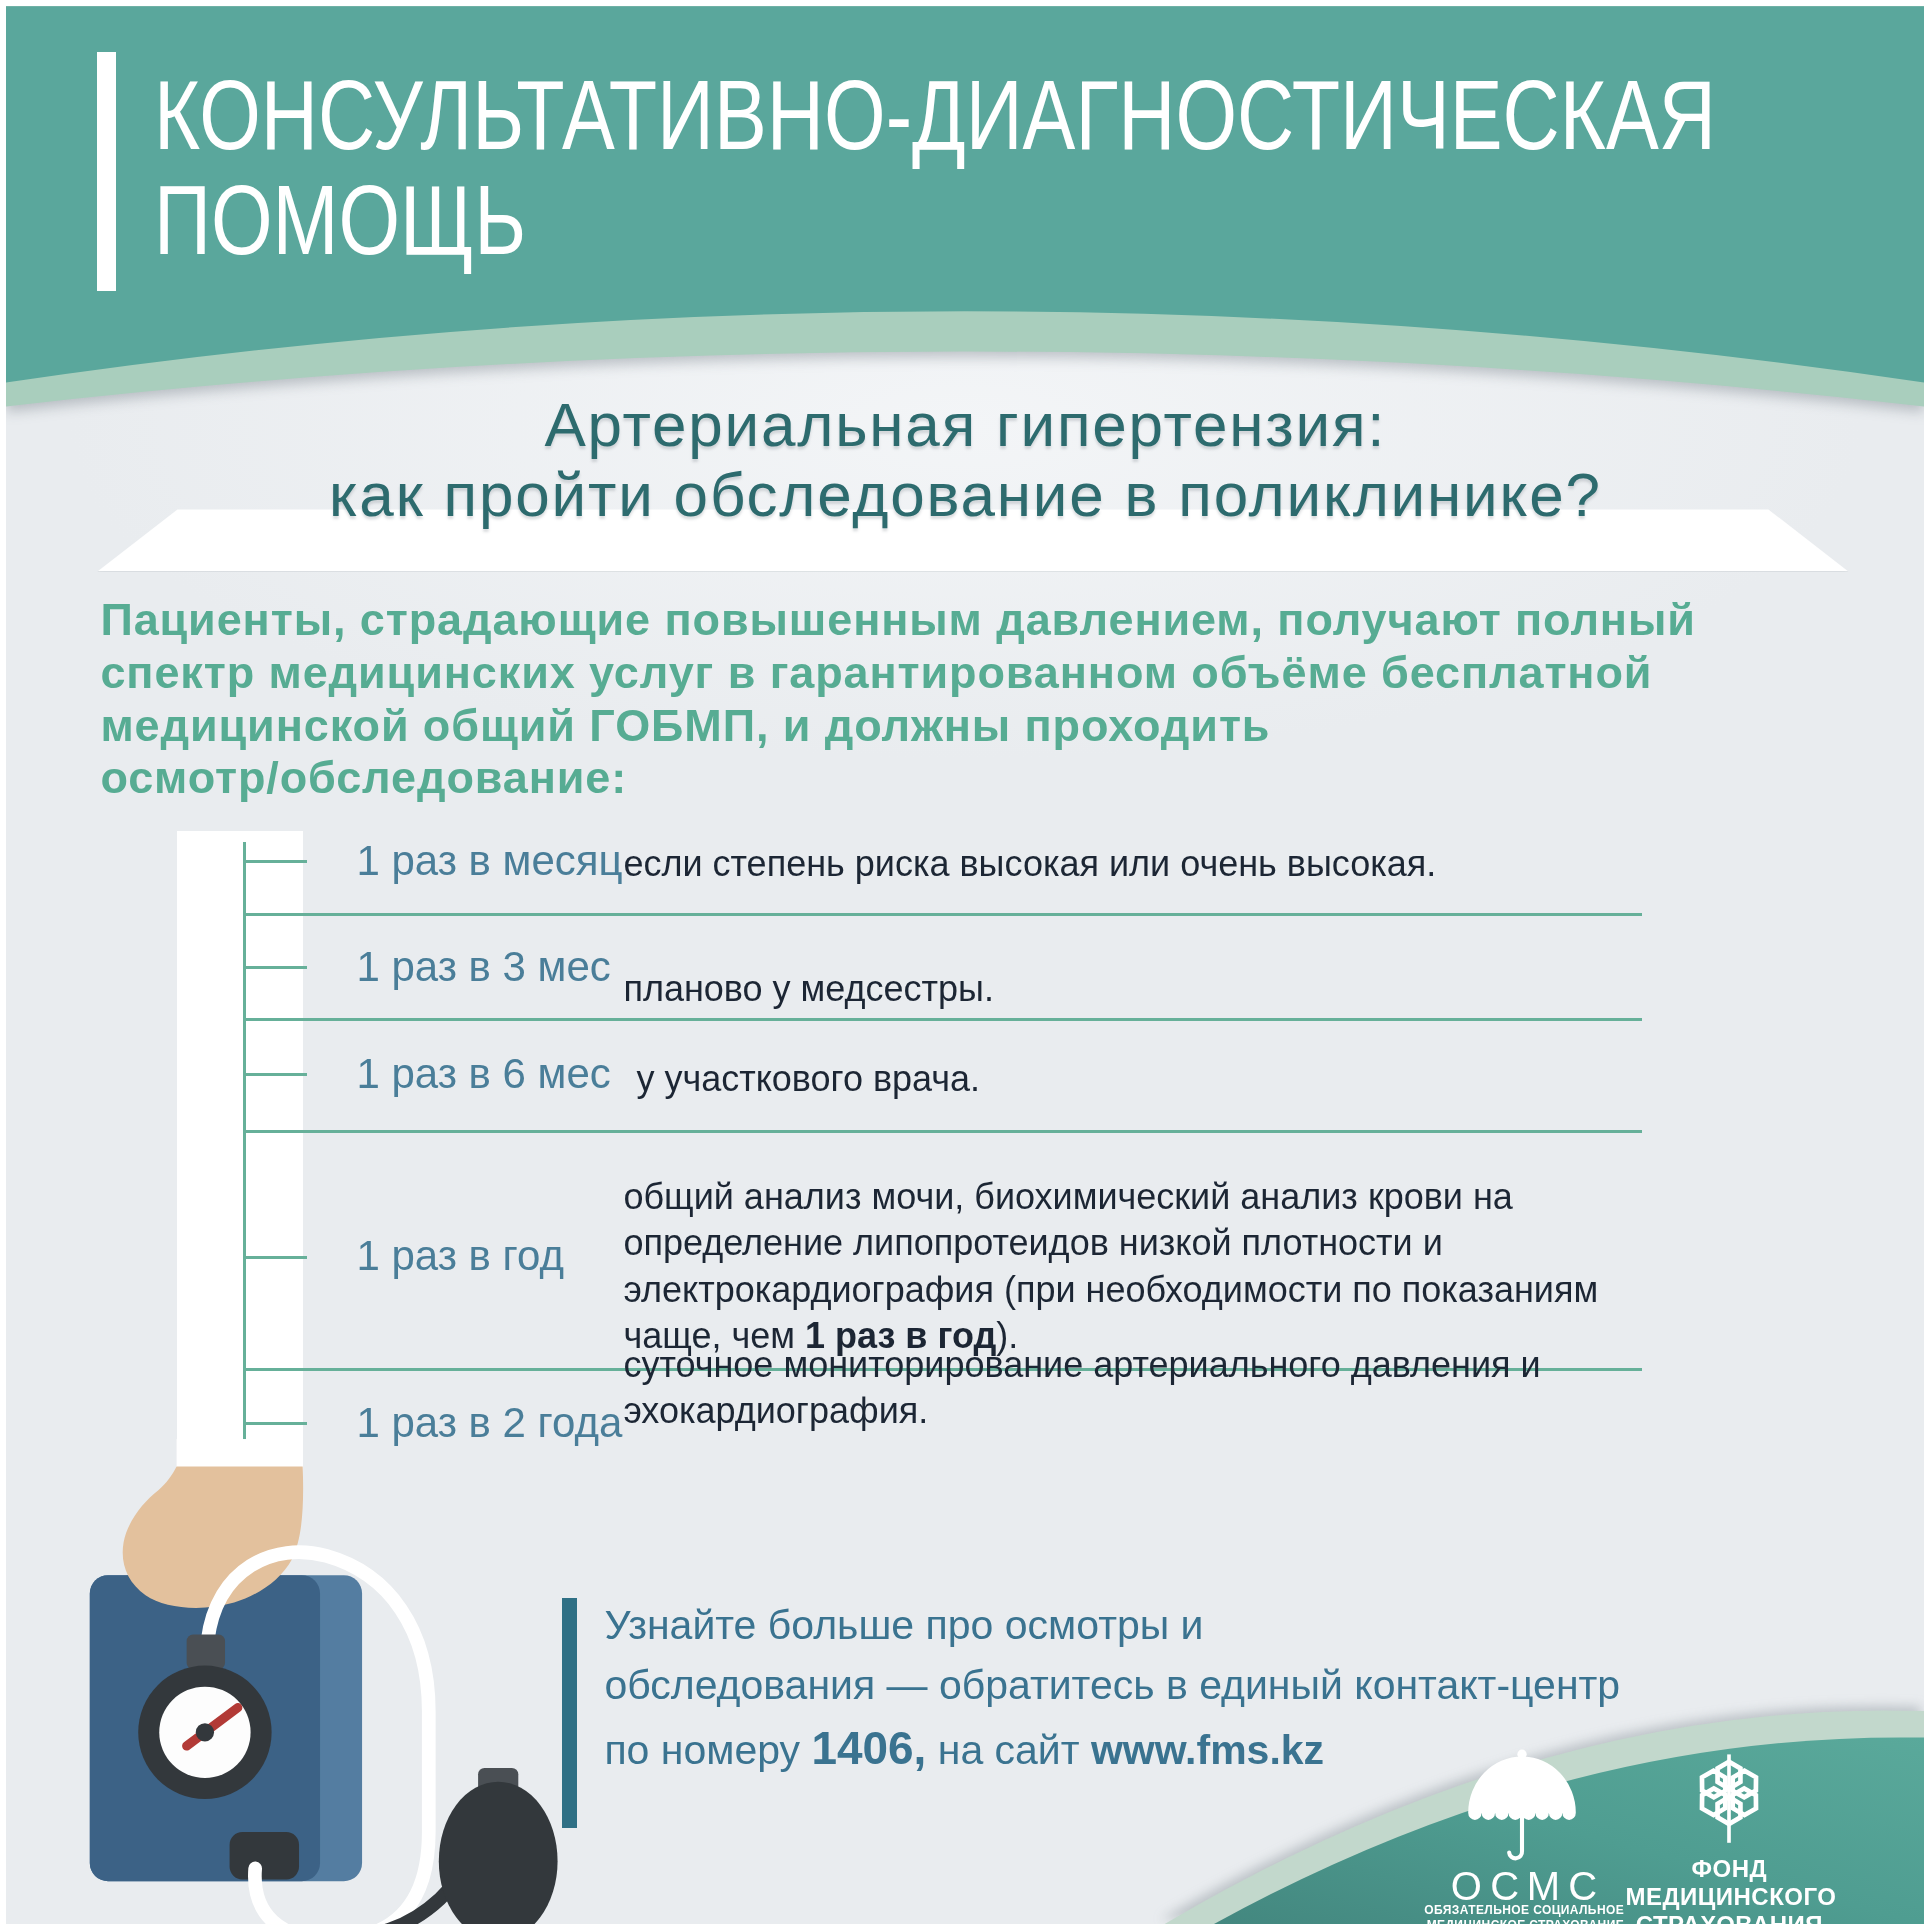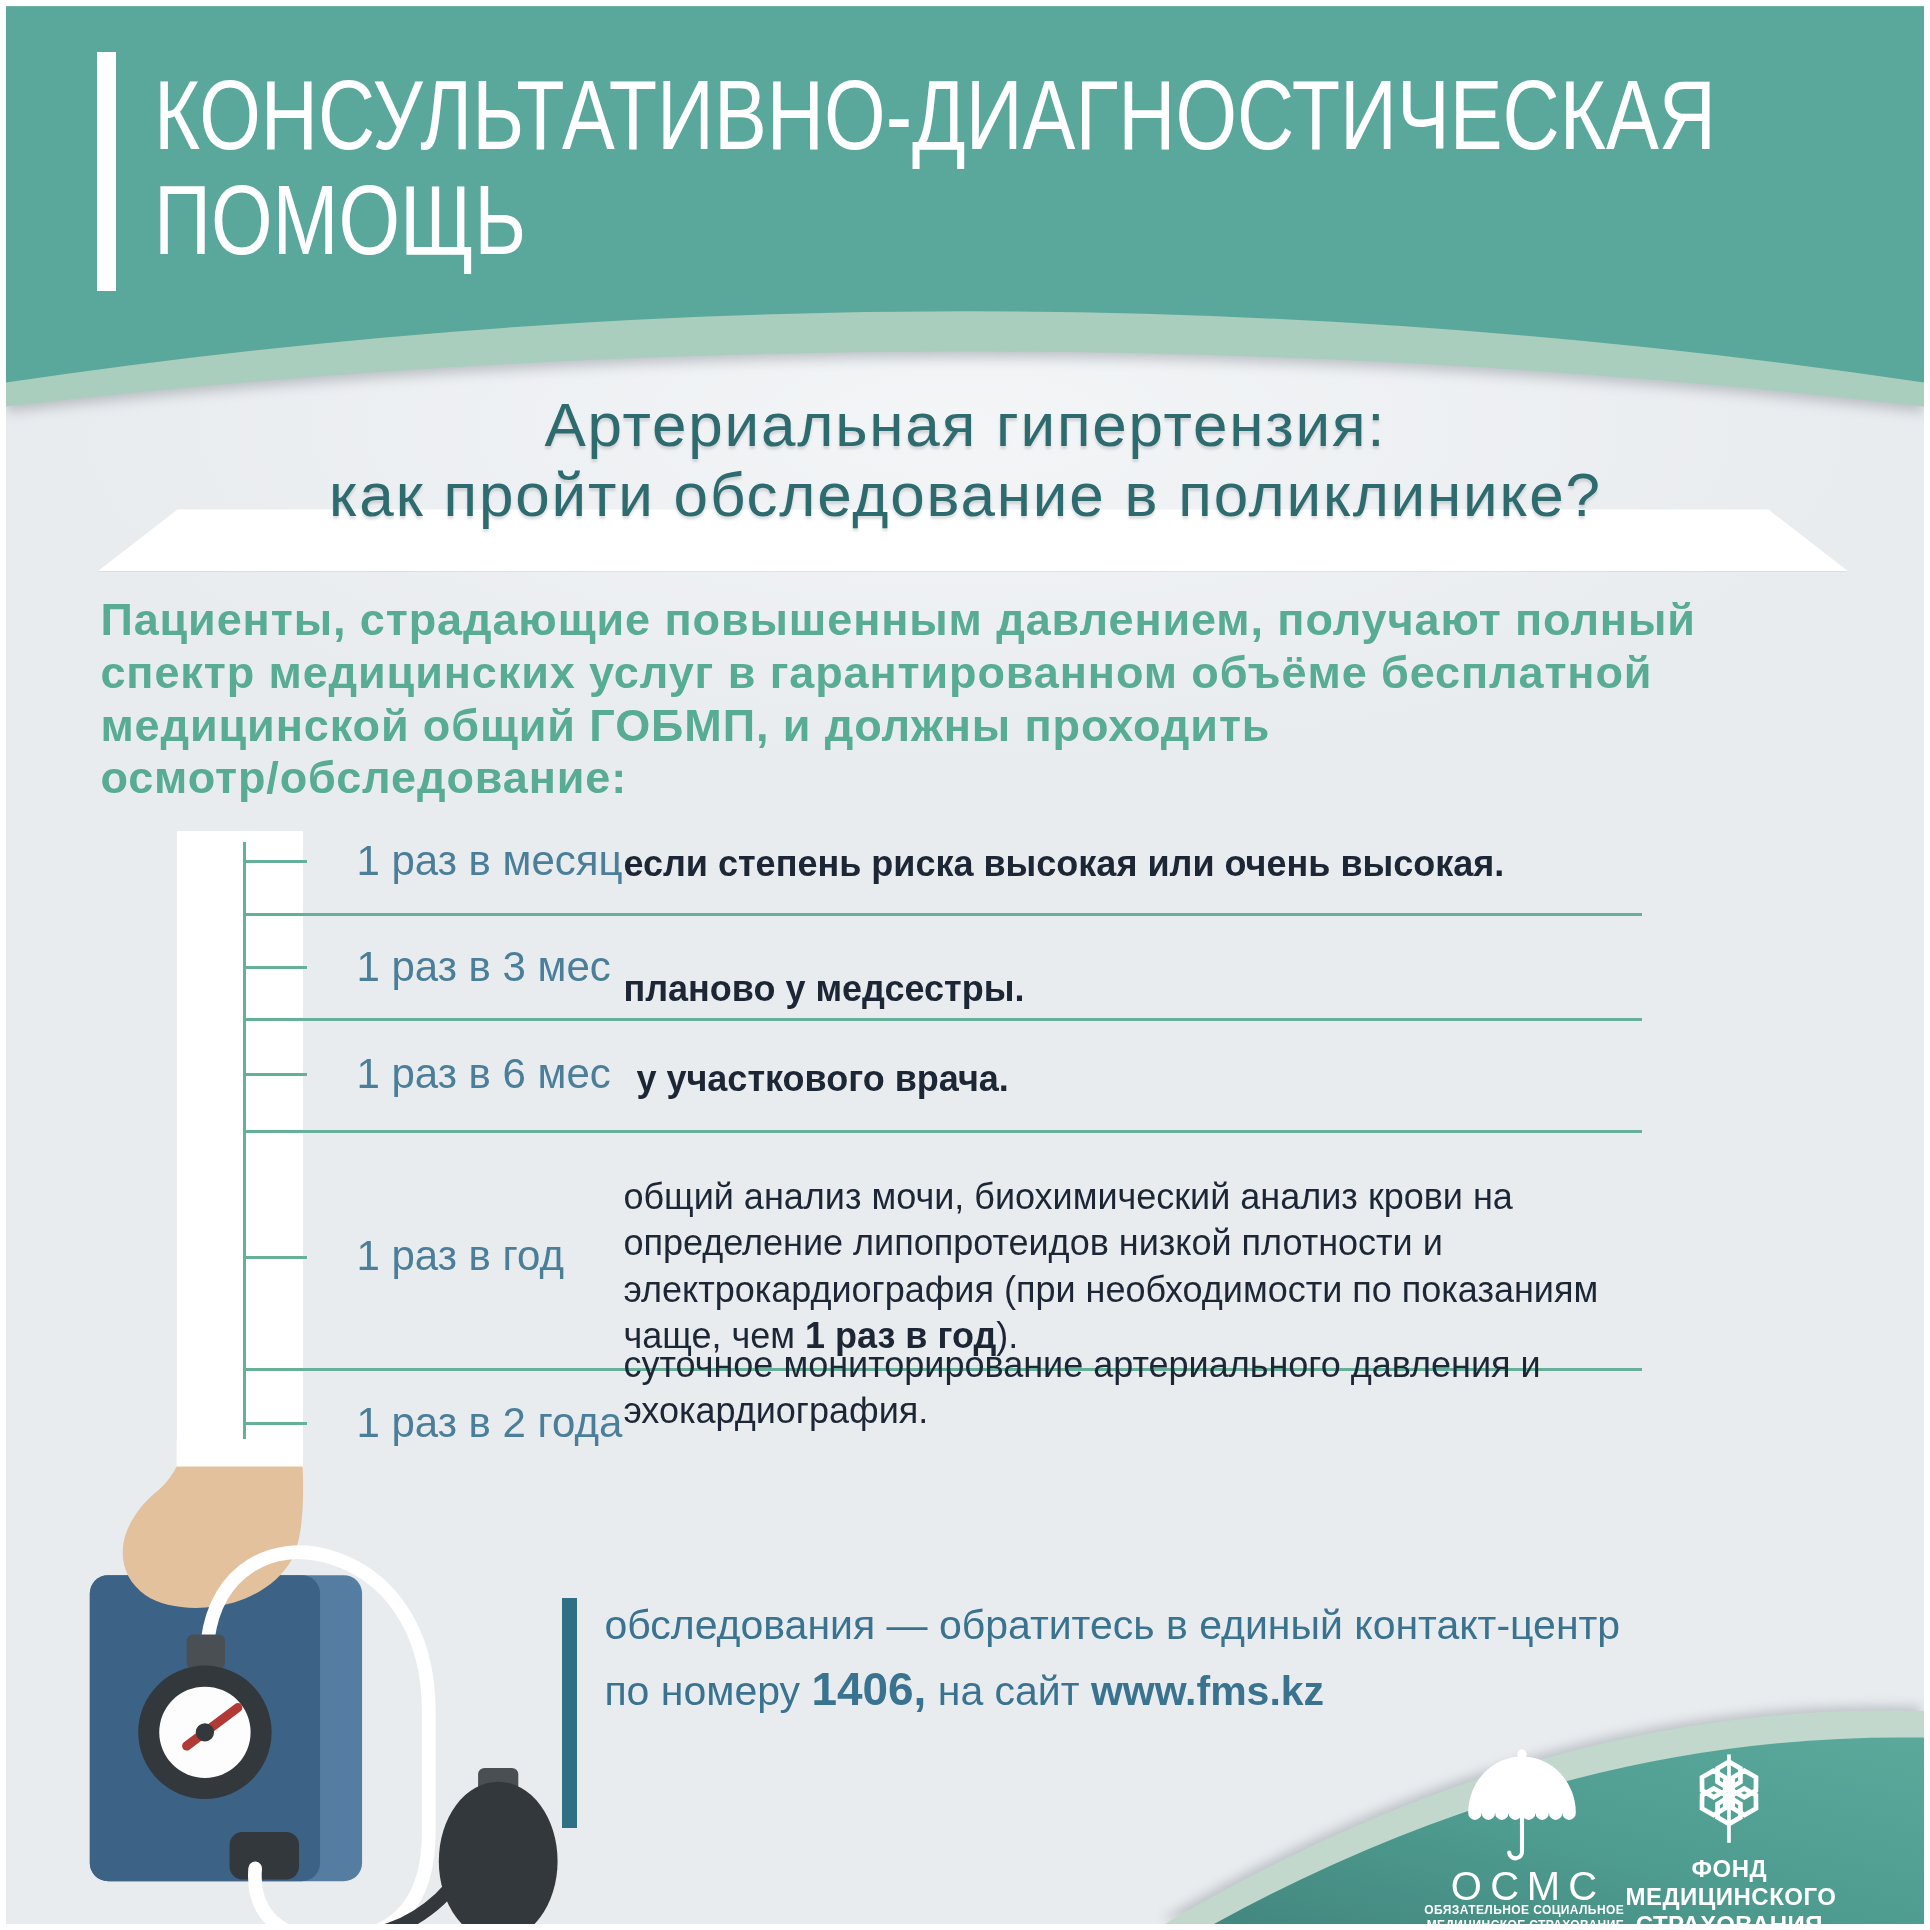--- a/index.html
+++ b/index.html
@@ -45,21 +45,21 @@
   .cuff-column{position:absolute;left:171px;top:825px;width:126px;height:653px;background:#ffffff;}
   .timeline-axis{position:absolute;left:237px;top:836px;width:2.7px;height:665px;background:#66b099;}
   .timeline-tick{position:absolute;left:237px;width:64px;height:2.7px;background:#66b099;}
   .timeline-separator{position:absolute;left:237px;width:1399px;height:2.7px;background:#66b099;}
   .interval-label{
     position:absolute;left:302px;color:#4a7e99;font-size:42px;line-height:1.2;white-space:nowrap;margin-left:48px;
   }
   .interval-desc{
     position:absolute;left:617px;color:#1c2634;font-size:36px;line-height:1.28;
   }
-  .nowrap{white-space:nowrap;font-weight:bold;}
+  .nowrap{white-space:nowrap;}
   .w-wide{width:1069px;}
   .desc-bold{font-weight:700;}
 
   
   .contact-accent-bar{position:absolute;left:556px;top:1592px;width:14.6px;height:230px;background:#2f7085;}
   .contact-text{
     position:absolute;left:598px;top:1590px;width:1188px;
     color:#3a7390;font-size:41px;line-height:1.45;
   }
   .contact-phone{font-weight:700;font-size:1.12em;}
@@ -164,20 +164,21 @@
       <circle cx="163" cy="321" r="50" fill="#fdfdfd"></circle>
       <path d="M143,336 L199,294" stroke="#b23a36" stroke-width="10" stroke-linecap="round"></path>
       <circle cx="163" cy="321" r="10" fill="#33383c"></circle>
       <path d="M300,543 C392,556 468,478 481,382" fill="none" stroke="#33383c" stroke-width="15" stroke-linecap="round"></path>
       <rect x="462" y="360" width="44" height="34" rx="7" fill="#4a4f54"></rect>
       <ellipse cx="484" cy="462" rx="65" ry="87" fill="#33383c"></ellipse>
     </svg>
 
     <div class="contact-accent-bar"></div>
     <div class="contact-text">
+      <div>Узнайте больше про осмотры и</div>
       <div>обследования — обратитесь в единый контакт-центр</div>
       <div><span>по номеру </span><span class="contact-phone">1406,</span><span> на сайт </span><span class="contact-site">www.fms.kz</span></div>
     </div>
 
     <div class="osms-logo">
       <svg class="osms-umbrella" viewBox="0 0 120 100" aria-hidden="true">
         <circle cx="60" cy="7" r="4" fill="#ffffff"></circle>
         <path d="M14,57 A46,48 0 0 1 106,57 a5.75,6.2 0 0 1 -11.5,0 a5.75,6.2 0 0 1 -11.5,0 a5.75,6.2 0 0 1 -11.5,0 a5.75,6.2 0 0 1 -11.5,0 a5.75,6.2 0 0 1 -11.5,0 a5.75,6.2 0 0 1 -11.5,0 a5.75,6.2 0 0 1 -11.5,0 a5.75,6.2 0 0 1 -11.5,0 Z" fill="#ffffff"></path>
         <path d="M60,57 L60,90 a5.5,5.5 0 0 1 -11,1" fill="none" stroke="#ffffff" stroke-width="3.5" stroke-linecap="round"></path>
       </svg>

